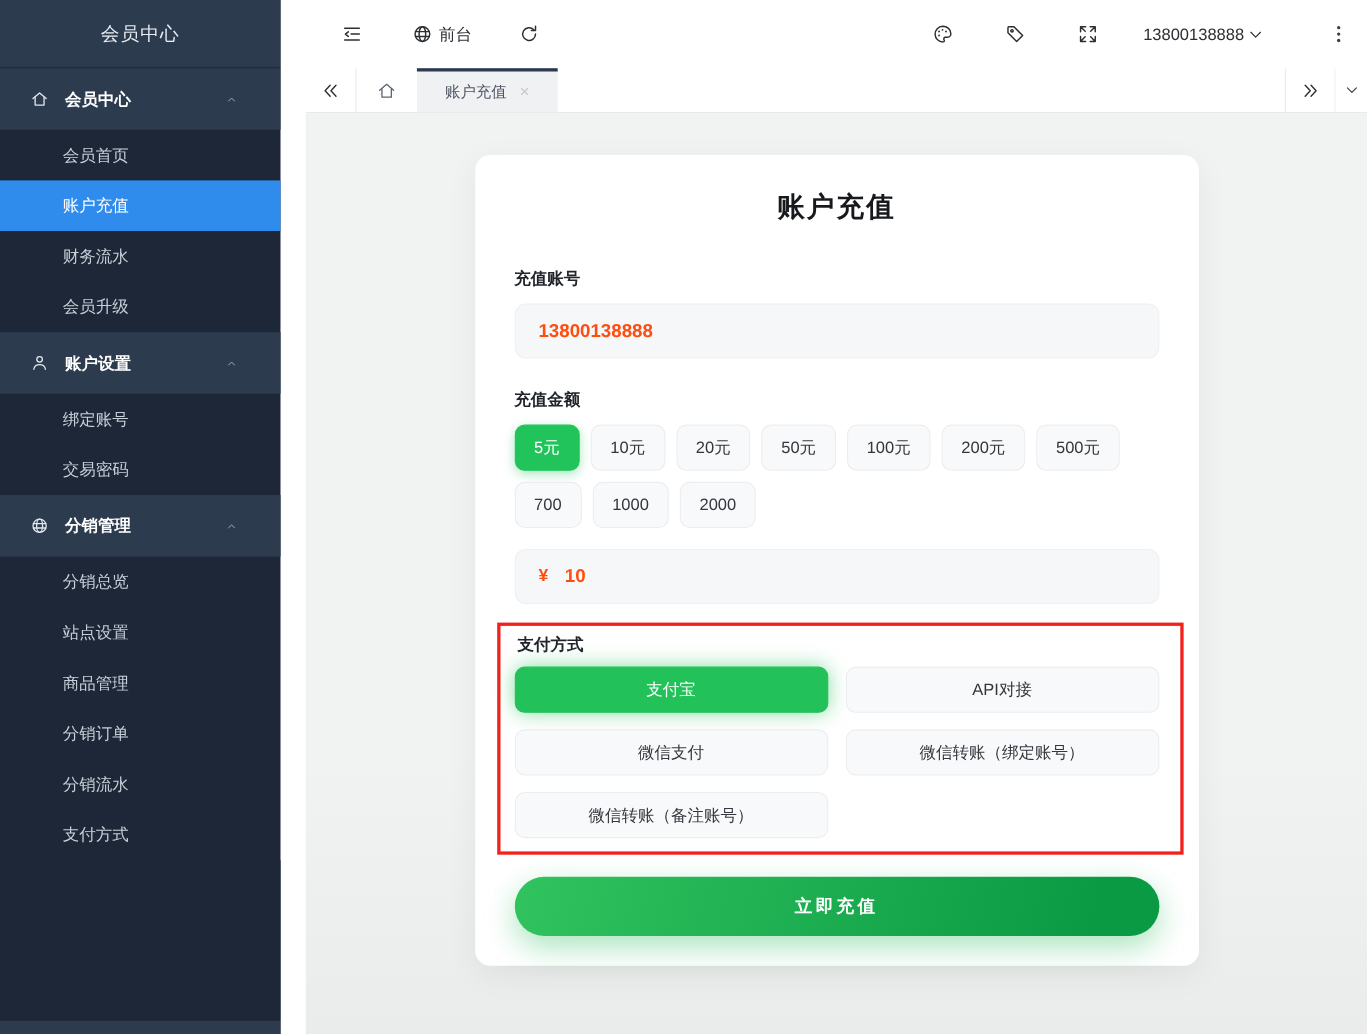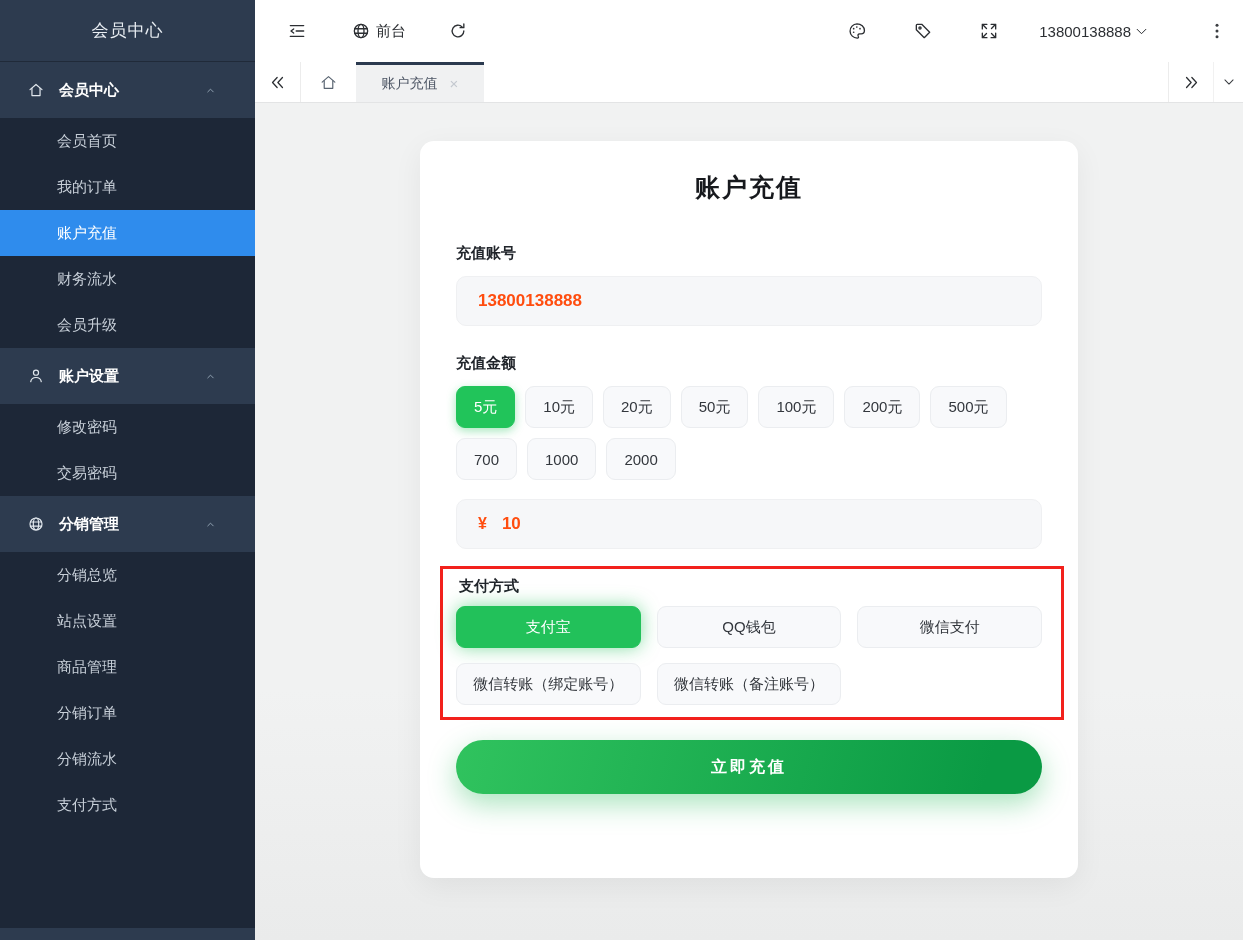--- a/index.html
+++ b/index.html
@@ -2,21 +2,21 @@
 <html><head>
 <meta charset="utf-8">
 <style>
   * { box-sizing: border-box; }
   html,body { margin:0; padding:0; }
   body {
     width:1243px; height:940px; overflow:hidden;
     font-family:"Liberation Sans","DejaVu Sans",sans-serif;
     background:#fff;
   }
-  .app { display:flex; width:1243px; height:940px; }
+  .app { display:flex; width:1243px; height:940px;gap:23px; }
 
   
   .sidebar { width:255px; flex-shrink:0; background:#1d2737; display:flex; flex-direction:column; }
   .sidebar-header {
     height:62px; background:#2d3b4f; color:#e8edf2; font-size:17px; letter-spacing:1px;
     display:flex; align-items:center; justify-content:center;
     border-bottom:1px solid rgba(0,0,0,.28);
   }
   .group-row {
     height:56px; background:#2d3b4f; color:#fff; font-size:15px; font-weight:700;
@@ -88,21 +88,21 @@
   .yen { margin-right:15px; font-size:16px; }
   .amounts { display:flex; flex-wrap:wrap; gap:10px; }
   .amt-btn {
     height:42px; padding:0 17px; background:#f8f9fb; border:1px solid #ebedf0; border-radius:9px;
     font-size:15px; color:#33373d; cursor:pointer; font-family:inherit;
   }
   .amt-btn.selected { background:#21c45a; border-color:#21c45a; color:#fff; box-shadow:0 3px 10px rgba(33,196,90,.4); }
   .amount-display { margin-top:19px; }
   .pay-box { border:3px solid #f2211c; margin:17px -22px 0 -16px; padding:6px 19px 12px 13px; }
   .pay-label { margin:2px 0 10px 3px; }
-  .payments { display:grid; grid-template-columns:1fr 1fr 1fr; gap:15px 16px; }
+  .payments { display:grid; grid-template-columns:1fr 1fr; gap:15px 16px; }
   .pay-btn {
     height:42px; background:#f8f9fb; border:1px solid #ebedf0; border-radius:9px;
     font-size:15px; color:#33373d; cursor:pointer; font-family:inherit;
   }
   .pay-btn.selected { background:#22c15a; border-color:#22c15a; color:#fff; box-shadow:0 0 18px rgba(34,193,90,.55); }
   .submit {
     display:block; width:100%; height:54px; margin:20px auto 0; border:none; border-radius:27px;
     background:linear-gradient(105deg,#30c35e 0%,#0a9a44 90%); color:#fff; font-size:16px; font-weight:700;
     letter-spacing:3px; cursor:pointer; font-family:inherit;
     box-shadow:0 10px 28px rgba(32,185,85,.38);
@@ -120,35 +120,34 @@
           <svg class="icn " viewBox="0 0 24 24">
             <path d="M4 11.5 12 4.6l8 6.9"></path>
             <path d="M6.6 9.8v9.6h10.8V9.8"></path>
           </svg>
           <span>会员中心</span>
           <svg class="icn chev" viewBox="0 0 24 24">
             <path d="M7 14.5 12 9.5l5 5"></path>
           </svg>
         </div>
         <div class="sub-item">会员首页</div>
-        <div class="sub-item">我的订单</div>
         <div class="sub-item active">账户充值</div>
         <div class="sub-item">财务流水</div>
         <div class="sub-item">会员升级</div>
         <div class="group-row">
           <svg class="icn " viewBox="0 0 24 24">
             <circle cx="12" cy="7.6" r="3.4"></circle>
             <path d="M5 19.6c.5-3.6 3.4-5.6 7-5.6s6.5 2 7 5.6"></path>
           </svg>
           <span>账户设置</span>
           <svg class="icn chev" viewBox="0 0 24 24">
             <path d="M7 14.5 12 9.5l5 5"></path>
           </svg>
         </div>
-        <div class="sub-item">修改密码</div>
+        <div class="sub-item">绑定账号</div>
         <div class="sub-item">交易密码</div>
         <div class="group-row">
           <svg class="icn " viewBox="0 0 24 24">
             <circle cx="12" cy="12" r="8"></circle>
             <ellipse cx="12" cy="12" rx="3.6" ry="8"></ellipse>
             <path d="M4.5 9.3h15M4.5 14.7h15"></path>
           </svg>
           <span>分销管理</span>
           <svg class="icn chev" viewBox="0 0 24 24">
             <path d="M7 14.5 12 9.5l5 5"></path>
@@ -289,21 +288,21 @@
 
         <div class="input-box amount-display">
           <span class="yen">¥</span>
           <span>10</span>
         </div>
 
         <div class="pay-box">
           <div class="fld-label pay-label">支付方式</div>
           <div id="payments" class="payments">
               <button class="pay-btn selected">支付宝</button>
-              <button class="pay-btn">QQ钱包</button>
+              <button class="pay-btn">API对接</button>
               <button class="pay-btn">微信支付</button>
               <button class="pay-btn">微信转账（绑定账号）</button>
               <button class="pay-btn">微信转账（备注账号）</button>
             </div>
         </div>
 
         <button class="submit">立即充值</button>
       </div>
     </main>
   </div>

